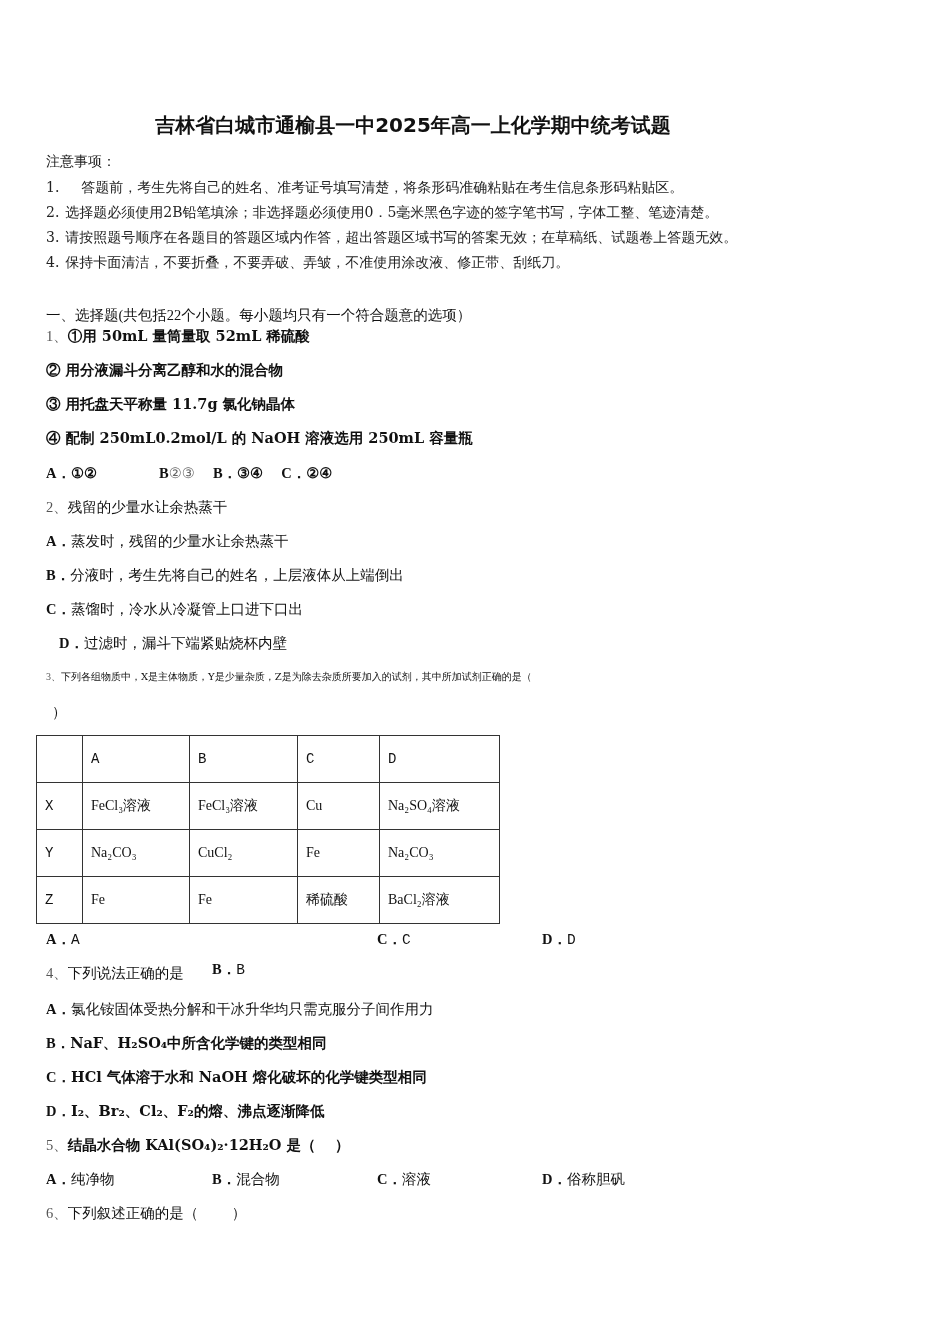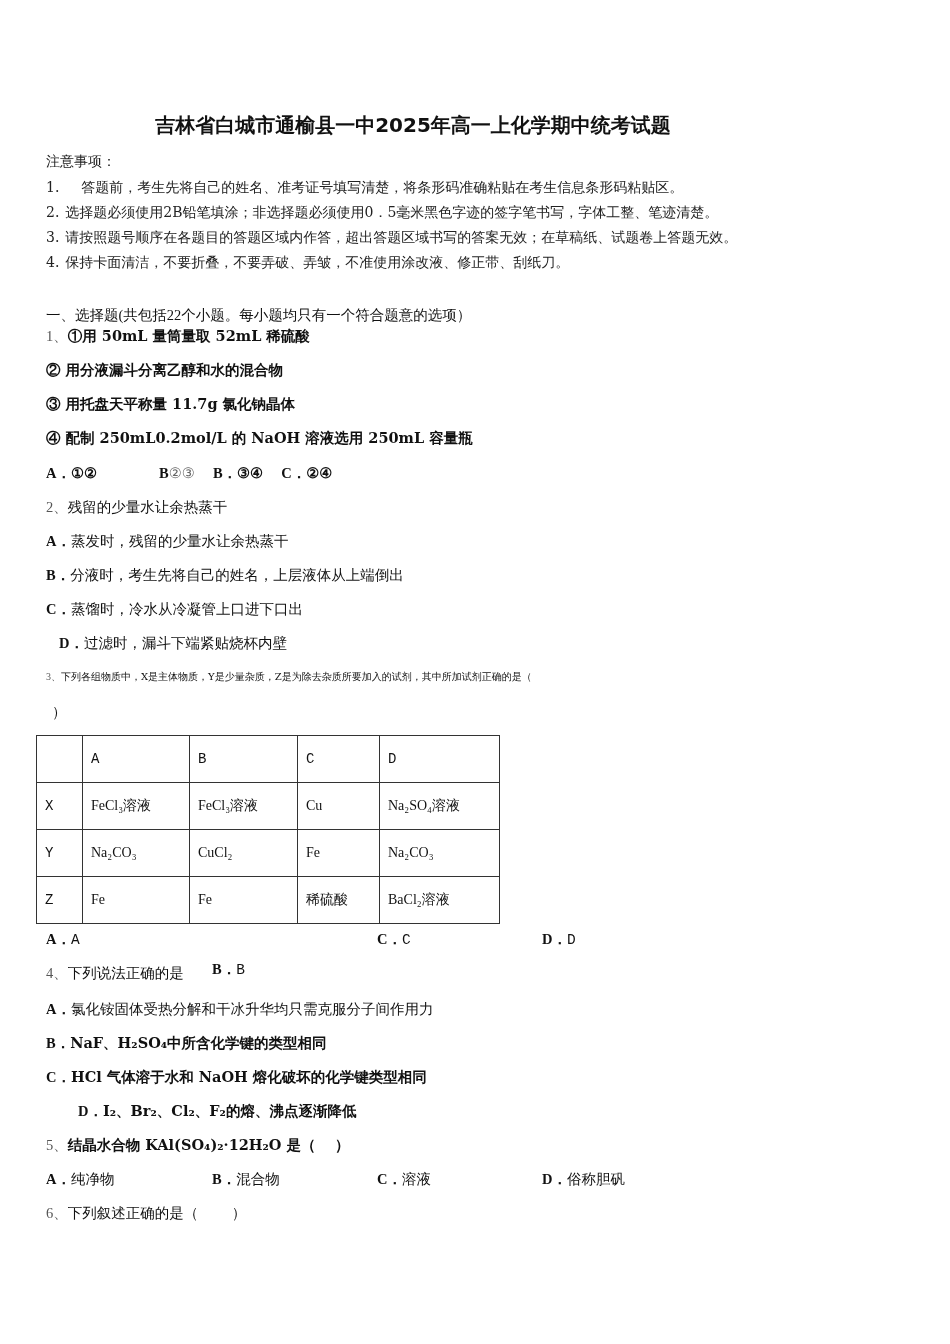--- a/index.html
+++ b/index.html
@@ -124,21 +124,21 @@
 <div class="abs body-line" style="top:929px; left:212px;margin-top:30px;"><span class="opt-letter">B．</span><span class="mono">B</span></div>
 <div class="abs body-line" style="top:929px; left:377px;"><span class="opt-letter">C．</span><span class="mono">C</span></div>
 <div class="abs body-line" style="top:929px; left:542px;"><span class="opt-letter">D．</span><span class="mono">D</span></div>
 
 <div class="abs body-line" style="top:963px;">
   <span class="qnum">4、</span><span>下列说法正确的是</span>
 </div>
 <div class="abs body-line" style="top:999px;"><span class="opt-letter">A．</span><span>氯化铵固体受热分解和干冰升华均只需克服分子间作用力</span></div>
 <div class="abs body-line" style="top:1033px;"><span class="opt-letter">B．</span><span class="b">NaF、H₂SO₄中所含化学键的类型相同</span></div>
 <div class="abs body-line" style="top:1067px;"><span class="opt-letter">C．</span><span class="b">HCl 气体溶于水和 NaOH 熔化破坏的化学键类型相同</span></div>
-<div class="abs body-line" style="top:1101px;margin-left:32px;"><span class="opt-letter">D．</span><span class="b">I₂、Br₂、Cl₂、F₂的熔、沸点逐渐降低</span></div>
+<div class="abs body-line" style="top:1101px;"><span class="opt-letter">D．</span><span class="b">I₂、Br₂、Cl₂、F₂的熔、沸点逐渐降低</span></div>
 
 <div class="abs body-line" style="top:1135px;">
   <span class="qnum">5、</span><span class="b">结晶水合物 KAl(SO₄)₂·12H₂O 是（　 ）</span>
 </div>
 <div class="abs body-line" style="top:1169px; left:46px;"><span class="opt-letter">A．</span><span>纯净物</span></div>
 <div class="abs body-line" style="top:1169px; left:212px;"><span class="opt-letter">B．</span><span>混合物</span></div>
 <div class="abs body-line" style="top:1169px; left:377px;"><span class="opt-letter">C．</span><span>溶液</span></div>
 <div class="abs body-line" style="top:1169px; left:542px;"><span class="opt-letter">D．</span><span>俗称胆矾</span></div>
 
 <div class="abs body-line" style="top:1203px;">

